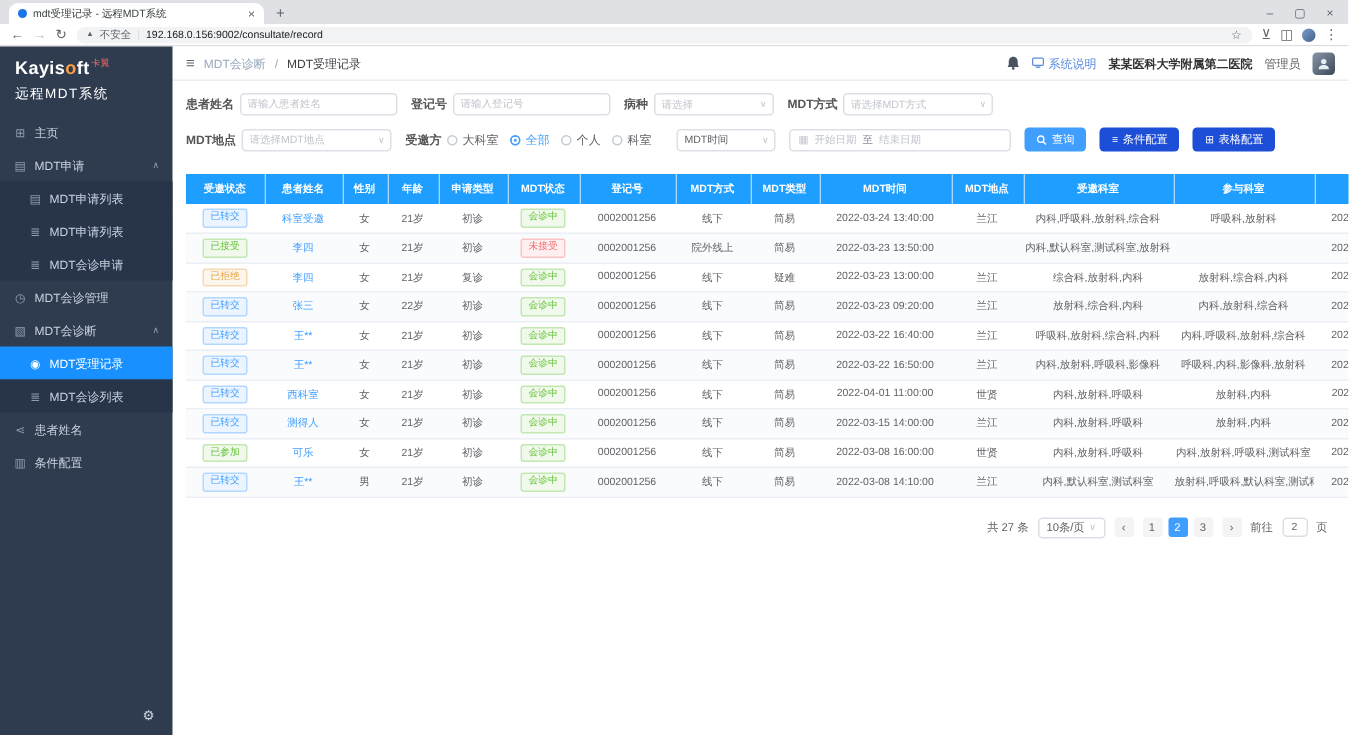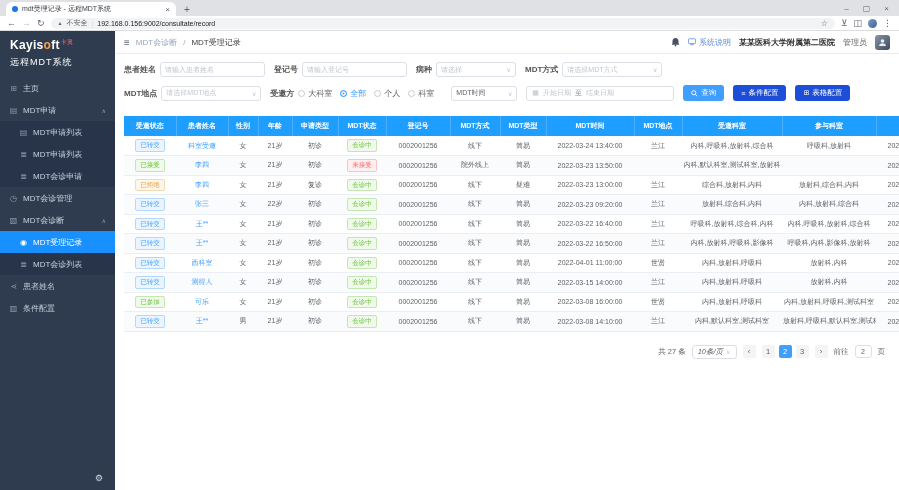--- a/index.html
+++ b/index.html
@@ -120,21 +120,21 @@
     border-radius:2px; border:1px solid; }
   .badge.blue   { color:#409eff; border-color:#b3d8ff; background:#ecf5ff; }
   .badge.green  { color:#67c23a; border-color:#c2e7b0; background:#f0f9eb; }
   .badge.red    { color:#f56c6c; border-color:#fbc4c4; background:#fef0f0; }
   .badge.orange { color:#e6a23c; border-color:#f5dab1; background:#fdf6ec; }
 
   
   .pagination { display:flex; align-items:center; justify-content:flex-end; gap:6px;
     padding:13px 14px 0; font-size:7.5px; color:#606266; }
   .pg-size { height:14px; border:1px solid #dcdfe6; border-radius:3px; padding:0 5px;
-    display:flex; align-items:center; cursor:pointer;font-style:italic; }
+    display:flex; align-items:center; cursor:pointer; }
   .pg-pages { display:inline-flex; gap:4px; }
   .pg-btn { min-width:13px; height:13px; background:#f4f4f5; border-radius:2px;
     display:inline-flex; align-items:center; justify-content:center;
     color:#606266; cursor:pointer; padding:0 2px; }
   .pg-btn.active { background:#409eff; color:#fff; }
   .goto-input { width:17px; height:13px; border:1px solid #dcdfe6; border-radius:3px;
     text-align:center; font-size:7px; color:#606266; outline:none; font-family:inherit; }
 </style>
 </head>
 <body>

